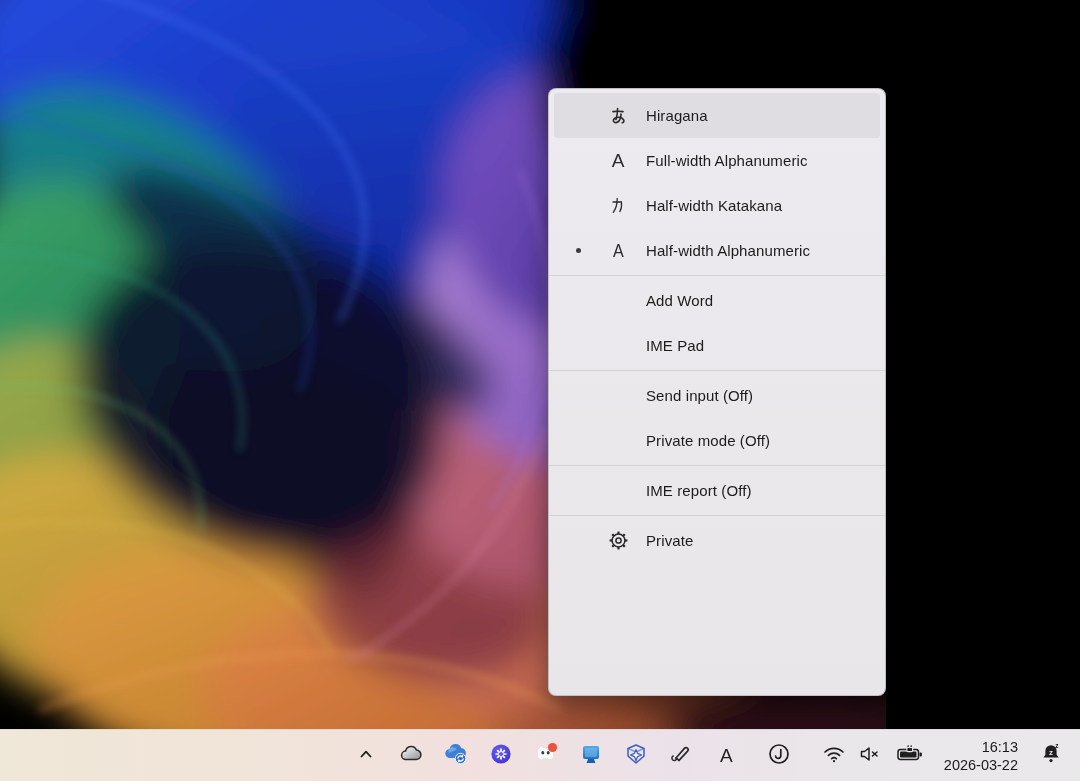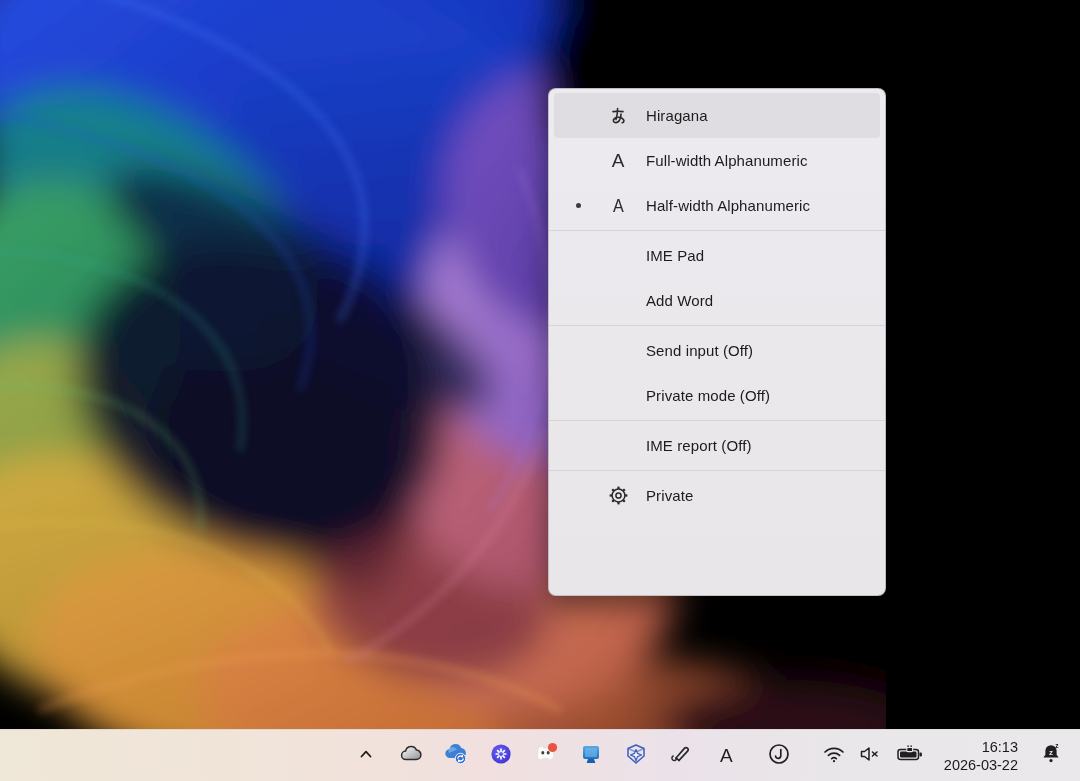--- a/index.html
+++ b/index.html
@@ -2,21 +2,21 @@
 <html><head>
 <meta charset="utf-8">
 <style>
   html,body{margin:0;padding:0;background:#000;}
   body{width:1080px;height:781px;overflow:hidden;font-family:"Liberation Sans","DejaVu Sans",sans-serif;}
   .screen{position:relative;width:1080px;height:781px;background:#000;}
   .wallpaper{position:absolute;left:0;top:0;}
 
   
   .ime-menu{
-    position:absolute;left:548px;top:88px;width:338px;height:508px;
+    position:absolute;left:548px;top:88px;width:338px;height:608px;
     box-sizing:border-box;border-radius:8px;
     background:linear-gradient(180deg,#edeaf0 0%,#ebe8ec 55%,#e8e6e8 100%);
     border:1px solid rgba(40,40,50,.22);
     box-shadow:0 12px 28px rgba(0,0,0,.45);
     padding:4px 0 2px 0;
   }
   .mi{
     display:flex;align-items:center;height:45px;margin:0 5px;border-radius:4px;
     padding-left:12px;color:#1c1c1c;font-size:15px;cursor:default;
   }
@@ -164,38 +164,50 @@
         <span class="mlabel">Hiragana</span>
       </div>
       <div class="mi">
         <span class="bslot"></span>
         <span class="gslot">
           <span style="font-size:19px;color:#2a2a2a;">A</span>
         </span>
         <span class="mlabel">Full-width Alphanumeric</span>
       </div>
       <div class="mi">
+        <span class="bslot"></span>
+        <span class="gslot">
+          <svg xmlns="http://www.w3.org/2000/svg" width="20" height="20" viewBox="0 0 20 20" fill="none" stroke="#2a2a2a" stroke-width="1.6" stroke-linecap="round">
+            <g transform="translate(2.2,0) scale(0.78,1)">
+              <path d="M3.6,6 H14.4 C15,10 14.3,13 12.4,15.4"></path>
+              <path d="M9,2.6 C9,8 7.6,12.6 4,16.2"></path>
+            </g>
+          </svg>
+        </span>
+        <span class="mlabel">Half-width Katakana</span>
+      </div>
+      <div class="mi">
         <span class="bslot">
           <span class="bullet"></span>
         </span>
         <span class="gslot">
           <span style="font-size:19px;color:#2a2a2a;display:inline-block;transform:scaleX(.85);">A</span>
         </span>
         <span class="mlabel">Half-width Alphanumeric</span>
       </div>
       <div class="mdiv"></div>
       <div class="mi">
         <span class="bslot"></span>
         <span class="gslot"></span>
+        <span class="mlabel">Add Word</span>
+      </div>
+      <div class="mi">
+        <span class="bslot"></span>
+        <span class="gslot"></span>
         <span class="mlabel">IME Pad</span>
-      </div>
-      <div class="mi">
-        <span class="bslot"></span>
-        <span class="gslot"></span>
-        <span class="mlabel">Add Word</span>
       </div>
       <div class="mdiv"></div>
       <div class="mi">
         <span class="bslot"></span>
         <span class="gslot"></span>
         <span class="mlabel">Send input (Off)</span>
       </div>
       <div class="mi">
         <span class="bslot"></span>
         <span class="gslot"></span>

